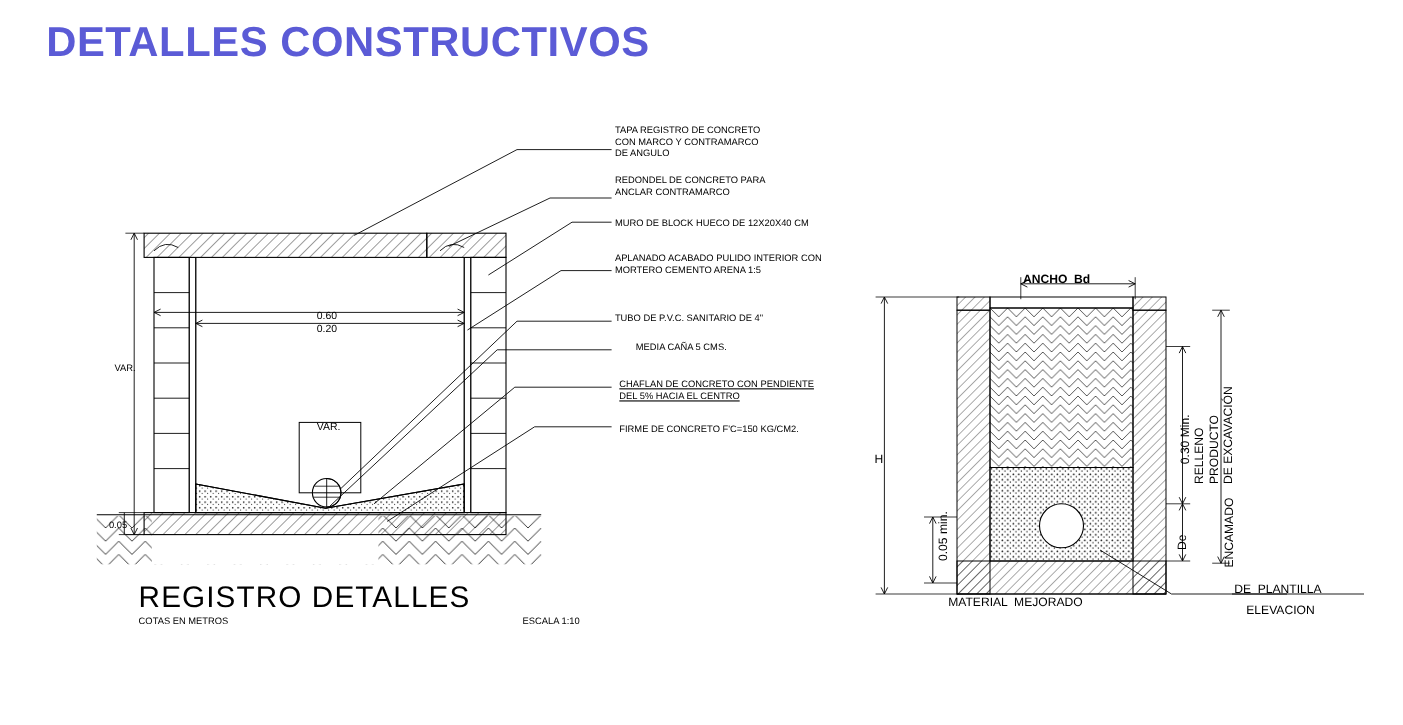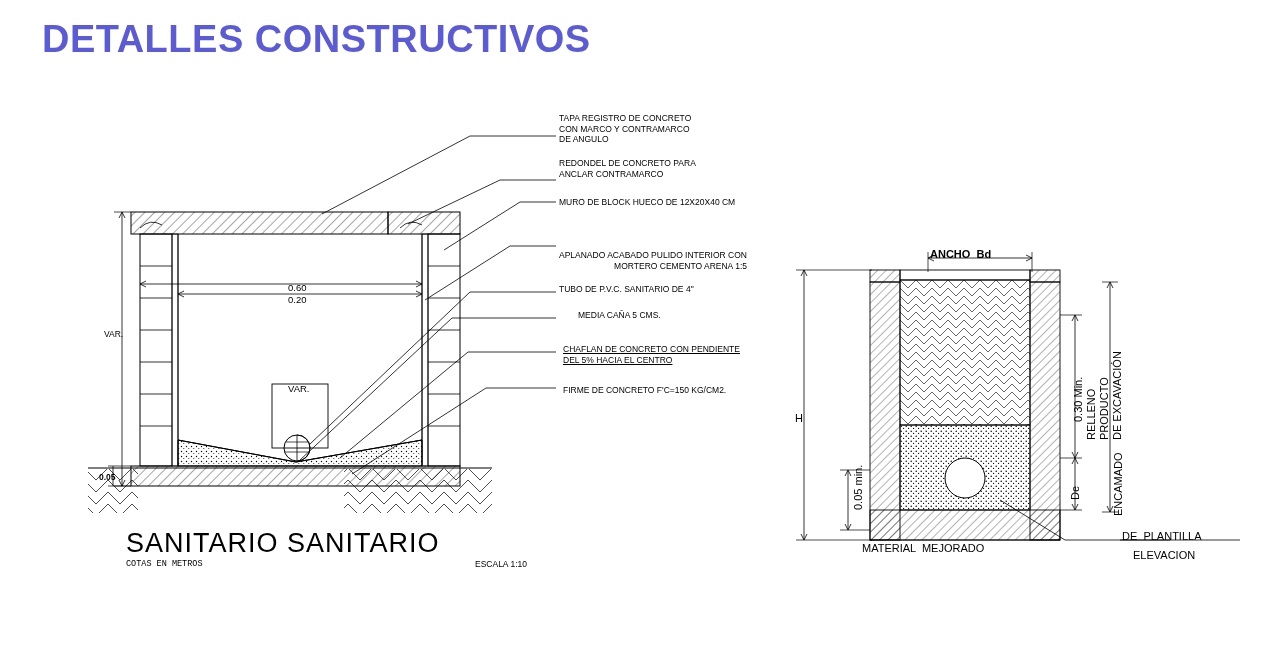--- a/index.html
+++ b/index.html
@@ -163,41 +163,41 @@
 
   <path d="M300 460 L452 318 L556 318" fill="none" stroke="#000" stroke-width="0.8"></path>
 
   <path d="M340 458 L468 352 L556 352" fill="none" stroke="#000" stroke-width="0.8"></path>
 
   <path d="M352 474 L486 388 L556 388" fill="none" stroke="#000" stroke-width="0.8"></path>
 </svg>
 </div>
 
 <div class="lbl" style="left:104px; top:329px;">VAR.</div>
-<div class="lbl" style="left:99px; top:472px;font-weight:bold;">0.05</div>
+<div class="lbl" style="left:99px; top:472px;">0.05</div>
 <div class="lbl" style="left:288px; top:283px; font-size:9.5px;">0.60</div>
 <div class="lbl" style="left:288px; top:295px; font-size:9.5px;">0.20</div>
 <div class="lbl" style="left:288px; top:384px; font-size:9.5px;">VAR.</div>
 
 <div class="lbl" style="left:559px; top:113px;">TAPA REGISTRO DE CONCRETO
 CON MARCO Y CONTRAMARCO
 DE ANGULO</div>
 <div class="lbl" style="left:559px; top:158px;">REDONDEL DE CONCRETO PARA
 ANCLAR CONTRAMARCO</div>
 <div class="lbl" style="left:559px; top:197px;">MURO DE BLOCK HUECO DE 12X20X40 CM</div>
-<div class="lbl" style="left:559px; top:250px;text-align:right;">APLANADO ACABADO PULIDO INTERIOR CON
+<div class="lbl" style="left:559px; top:229px;">APLANADO ACABADO PULIDO INTERIOR CON
 MORTERO CEMENTO ARENA 1:5</div>
 <div class="lbl" style="left:559px; top:284px;">TUBO DE P.V.C. SANITARIO DE 4"</div>
 <div class="lbl" style="left:563px; top:310px;padding-left:15px;">MEDIA CAÑA 5 CMS.</div>
 <div class="lbl" style="left:563px; top:344px;text-decoration:underline;">CHAFLAN DE CONCRETO CON PENDIENTE
 DEL 5% HACIA EL CENTRO</div>
 <div class="lbl" style="left:563px; top:385px;">FIRME DE CONCRETO F'C=150 KG/CM2.</div>
 
-<div class="big-title" style="left:126px; top:528px;">SANITARIO SANITARIO</div>
-<div class="lbl" style="left:126px; top:559px;font-family:Liberation Mono, monospace;">COTAS EN METROS</div>
+<div class="big-title" style="left:126px; top:528px;">REGISTRO DETALLES</div>
+<div class="lbl" style="left:126px; top:559px;">COTAS EN METROS</div>
 <div class="lbl" style="left:475px; top:559px;">ESCALA 1:10</div>
 
 <div class="drawing" style="left:780px; top:240px;">
 <svg width="495" height="340" viewBox="0 0 495 340">
   <defs>
     <pattern id="herring" width="14" height="14" patternUnits="userSpaceOnUse">
       <path d="M0 7 L7 0 L14 7" stroke="#000" stroke-width="0.6" fill="none"></path>
       <path d="M0 14 L7 7 L14 14" stroke="#000" stroke-width="0.6" fill="none"></path>
     </pattern>
     <pattern id="dots2" width="5" height="5" patternUnits="userSpaceOnUse">

